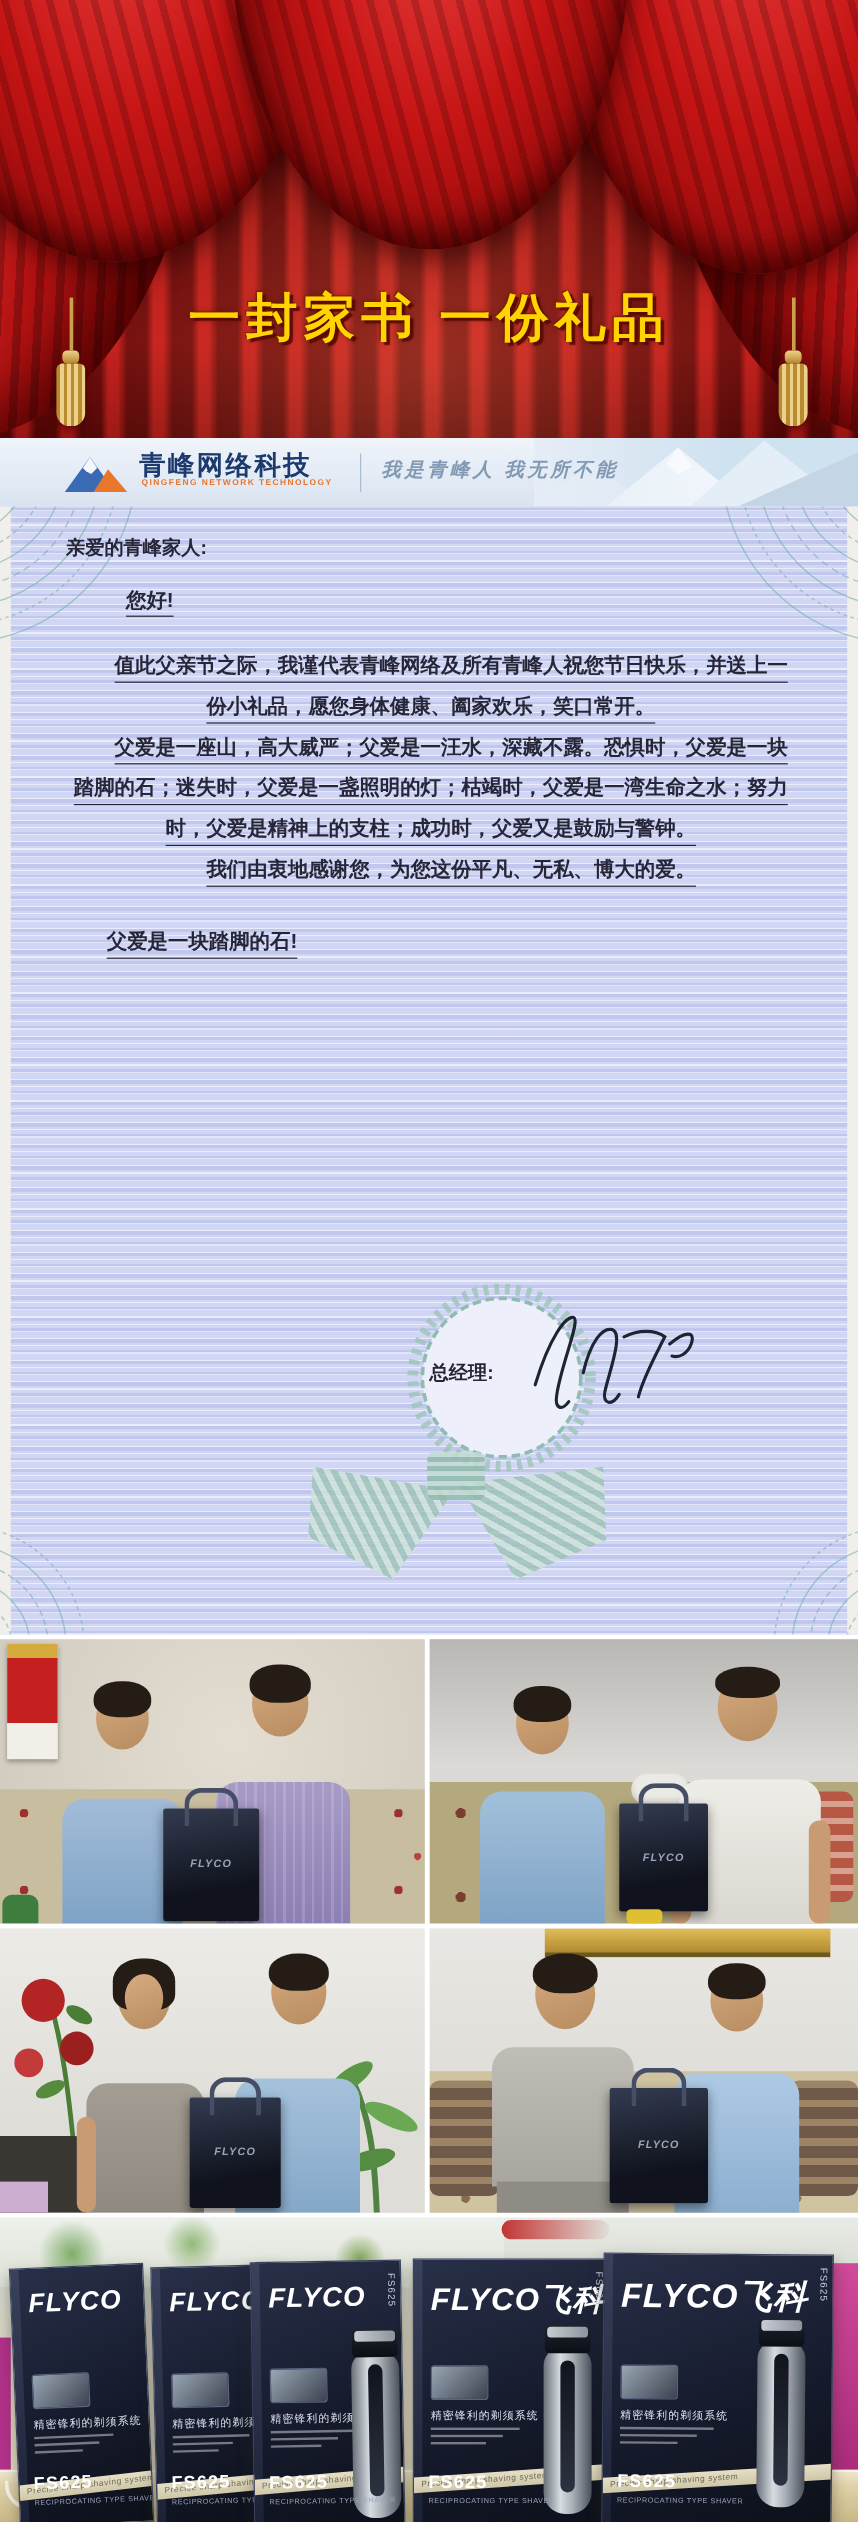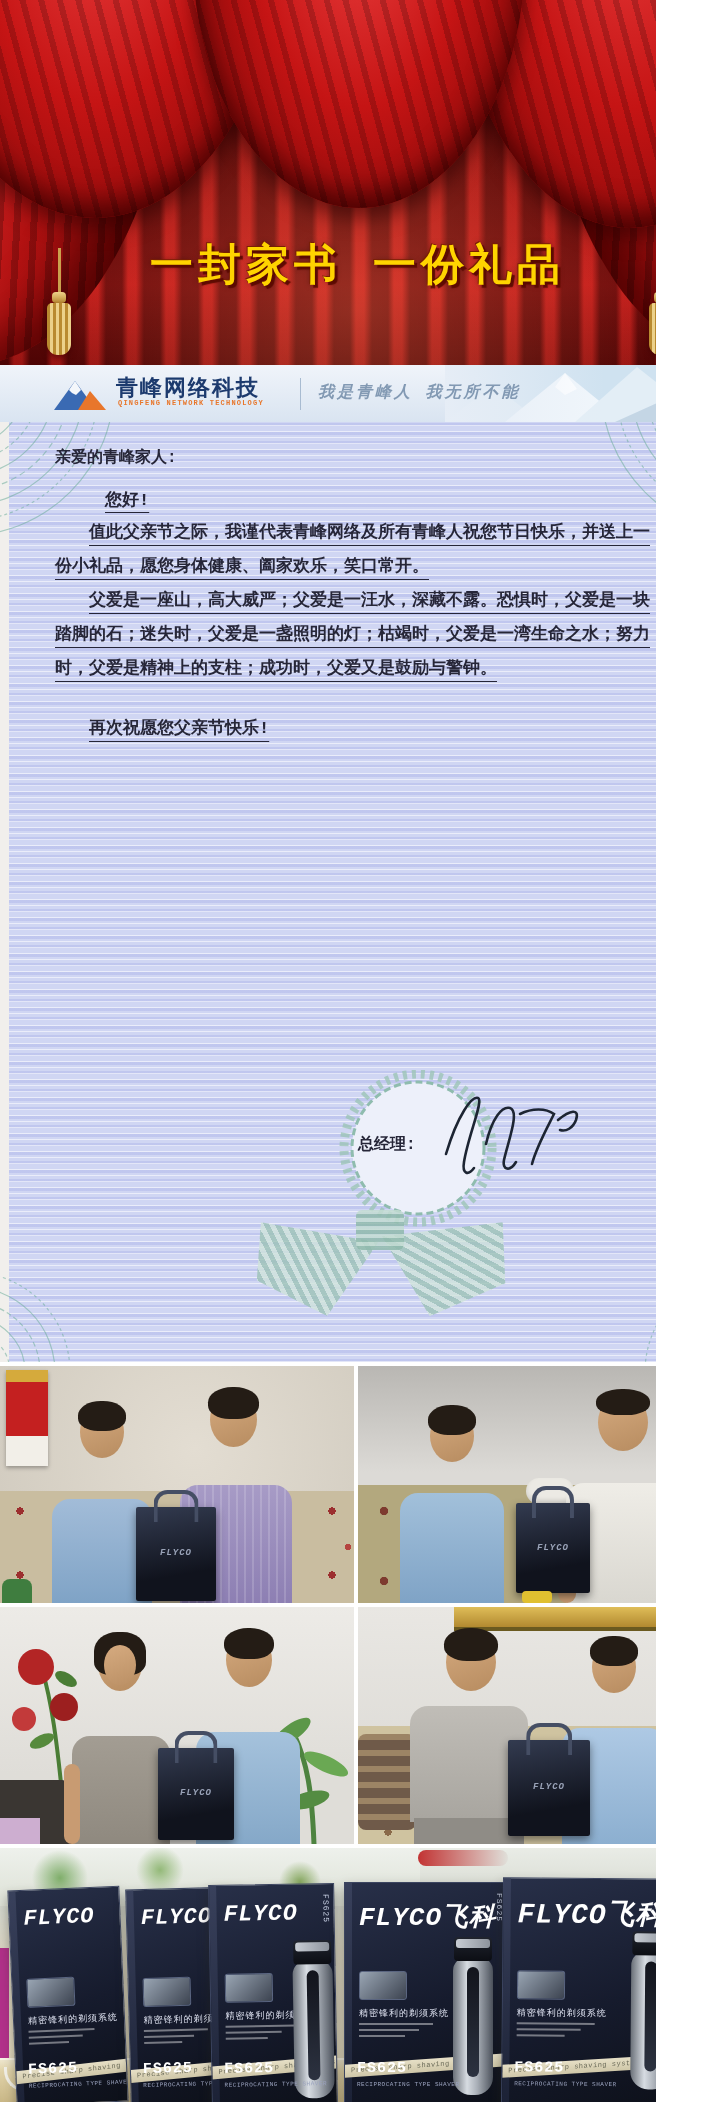--- a/index.html
+++ b/index.html
@@ -1,17 +1,17 @@
 <!DOCTYPE html>
 <html><head>
 <meta charset="utf-8">
 <style>
   html,body{margin:0;padding:0;background:#fff;}
-  #page{position:relative;width:656px;height:2102px;overflow:hidden;
-        font-family:Liberation Mono, monospace;background:#fff;}
+  #page{position:relative;width:715px;height:2102px;overflow:hidden;
+        font-family:Liberation Sans, sans-serif;background:#fff;}
 
   
   .banner{position:absolute;left:0;top:0;width:715px;height:365px;overflow:hidden;
     background-color:#9c0d0d;
     background-image:
       repeating-linear-gradient(90deg, rgba(0,0,0,.38) 0 8px, rgba(255,70,60,.22) 14px 22px, rgba(0,0,0,.38) 30px 38px),
       linear-gradient(180deg,#5e0404 0%,#8e0b0b 40%,#b31212 78%,#7c0707 100%);}
   .banner-glow{position:absolute;inset:0;
     background:radial-gradient(ellipse at 50% 85%, rgba(255,130,90,.30), transparent 62%);}
   .swag{position:absolute;border-radius:0 0 50% 50% / 0 0 100% 100%;
@@ -55,21 +55,21 @@
     background-color:#d0d6f3;
     background-image:
       repeating-linear-gradient(0deg, rgba(255,255,255,.55) 0 1px, transparent 1px 6px),
       repeating-linear-gradient(0deg, rgba(110,120,215,.16) 0 3px, transparent 3px 9px);}
   .paper-edge{position:absolute;top:0;width:9px;height:940px;background:#f1efec;}
   .corner{position:absolute;opacity:.55;}
   .letter-text{position:absolute;left:55px;right:52px;top:24px;color:#262638;}
   .salutation{font-size:16px;font-weight:bold;line-height:24px;}
   .greeting{margin:16px 0 0 50px;font-size:17px;font-weight:bold;text-decoration:underline;
     text-underline-offset:7px;line-height:30px;width:48px;}
-  .paras{}
+  .paras{margin-top:22px;text-align:center;}
   .paras p{margin:0;text-indent:2em;font-size:17px;line-height:34px;font-weight:bold;
     text-decoration:underline;text-underline-offset:8px;text-decoration-thickness:1px;}
   .closing{margin-top:26px;text-indent:2em;font-size:17px;font-weight:bold;line-height:34px;
     text-decoration:underline;text-underline-offset:8px;width:260px;}
   .sig-row{position:absolute;left:358px;top:712px;font-size:16px;font-weight:bold;color:#262638;}
   .sig-svg{position:absolute;left:428px;top:662px;}
   .medallion{position:absolute;left:308px;top:648px;}
   .bow-wing{position:absolute;background:repeating-linear-gradient(45deg,#9cc2b6 0 5px,#cfe3db 5px 10px);
     opacity:.8;}
   .bow-knot{position:absolute;background:repeating-linear-gradient(0deg,#8fb9ac 0 4px,#c2dbd2 4px 8px);
@@ -246,22 +246,23 @@
     <div class="bow-wing" style="left:250px;top:800px;width:118px;height:86px;transform:rotate(18deg);clip-path:polygon(0 20%,100% 0,78% 100%,12% 86%);"></div>
     <div class="bow-wing" style="left:392px;top:796px;width:120px;height:90px;transform:rotate(-16deg);clip-path:polygon(0 0,100% 22%,88% 88%,20% 100%);"></div>
     <div class="bow-knot" style="left:356px;top:788px;width:48px;height:40px;"></div>
 
     <div class="letter-text">
       <div class="salutation">亲爱的青峰家人:</div>
       <div class="greeting">您好!</div>
       <div class="paras">
         <p>值此父亲节之际，我谨代表青峰网络及所有青峰人祝您节日快乐，并送上一份小礼品，愿您身体健康、阖家欢乐，笑口常开。</p>
         <p>父爱是一座山，高大威严；父爱是一汪水，深藏不露。恐惧时，父爱是一块踏脚的石；迷失时，父爱是一盏照明的灯；枯竭时，父爱是一湾生命之水；努力时，父爱是精神上的支柱；成功时，父爱又是鼓励与警钟。</p>
-      </div>
-      <div class="closing">再次祝愿您父亲节快乐!</div>
+        <p>我们由衷地感谢您，为您这份平凡、无私、博大的爱。</p>
+      </div>
+      <div class="closing">父爱是一块踏脚的石!</div>
     </div>
 
     <div class="sig-row">总经理:</div>
     <svg class="sig-svg" width="160" height="100" viewBox="0 0 160 100">
       <g fill="none" stroke="#1d2533" stroke-width="2.6" stroke-linecap="round">
         <path d="M18,70 C30,30 44,12 50,14 C56,16 40,52 36,78 C34,90 40,92 46,84"></path>
         <path d="M58,60 C64,34 74,22 82,24 C92,27 80,58 76,76 C74,86 82,88 88,78"></path>
         <path d="M92,30 C104,24 118,24 126,30 C118,46 108,64 104,80"></path>
         <path d="M130,36 C142,26 152,24 148,36 C145,44 138,48 132,46"></path>
       </g>

